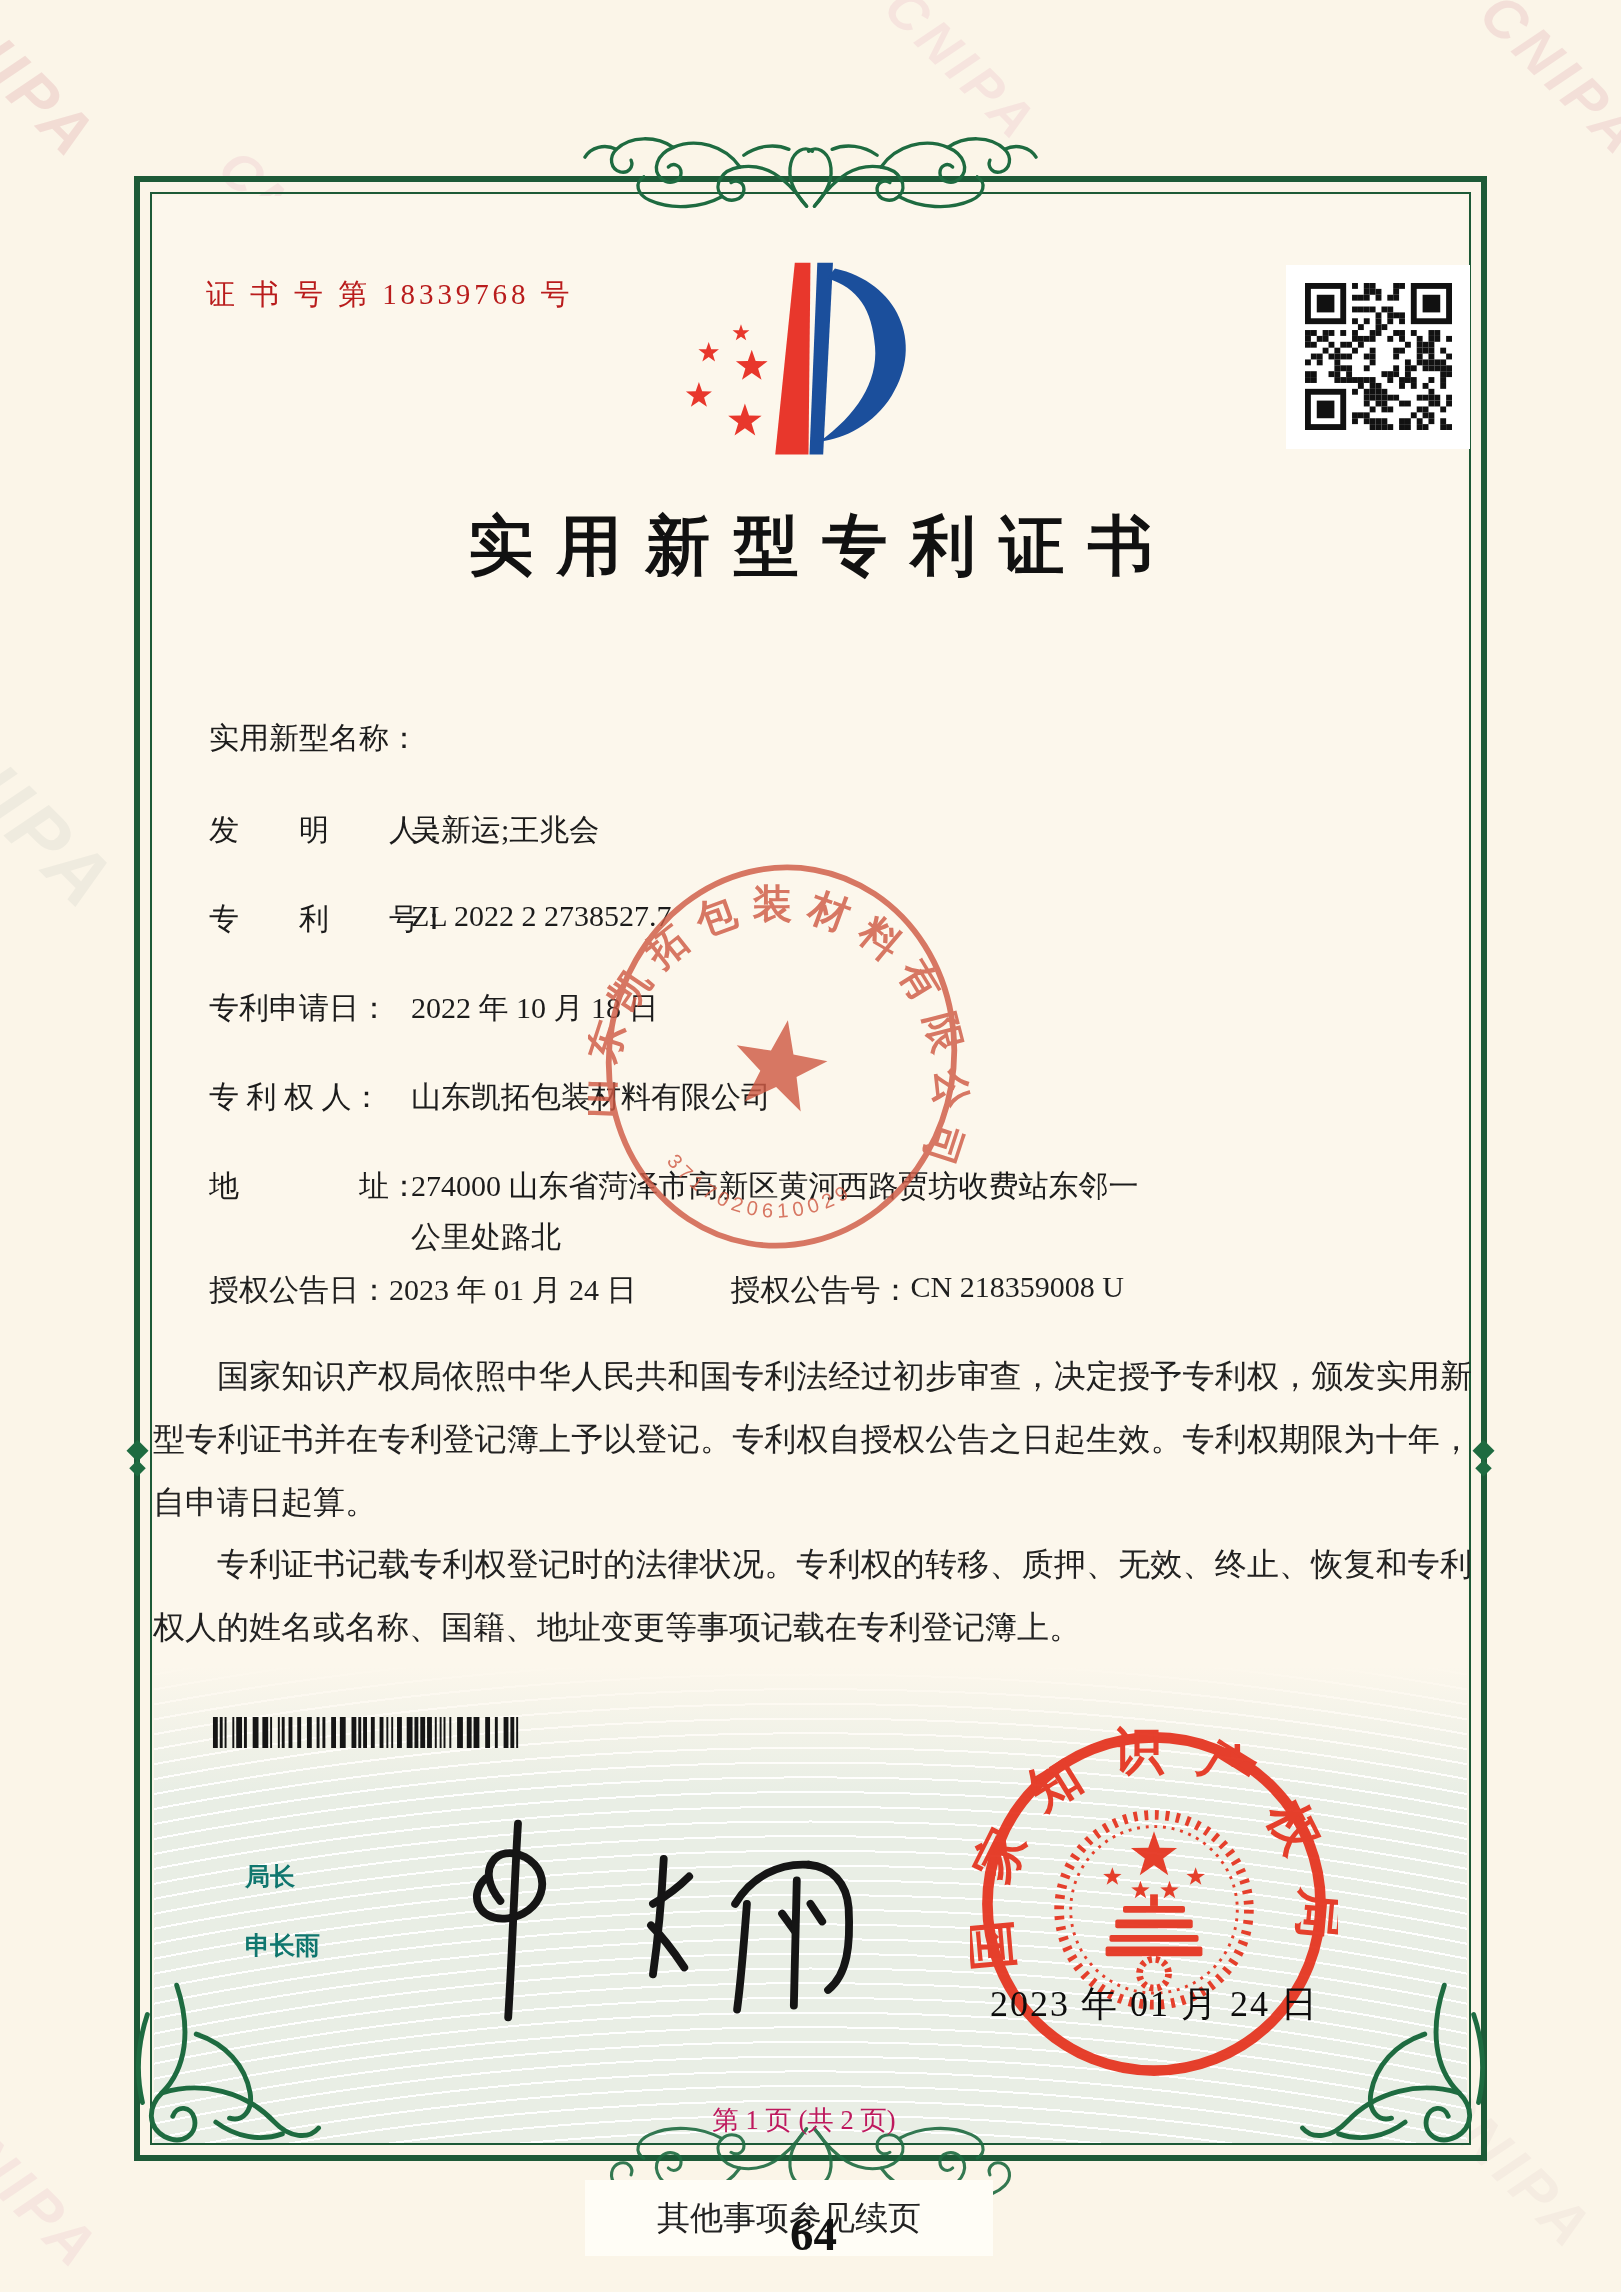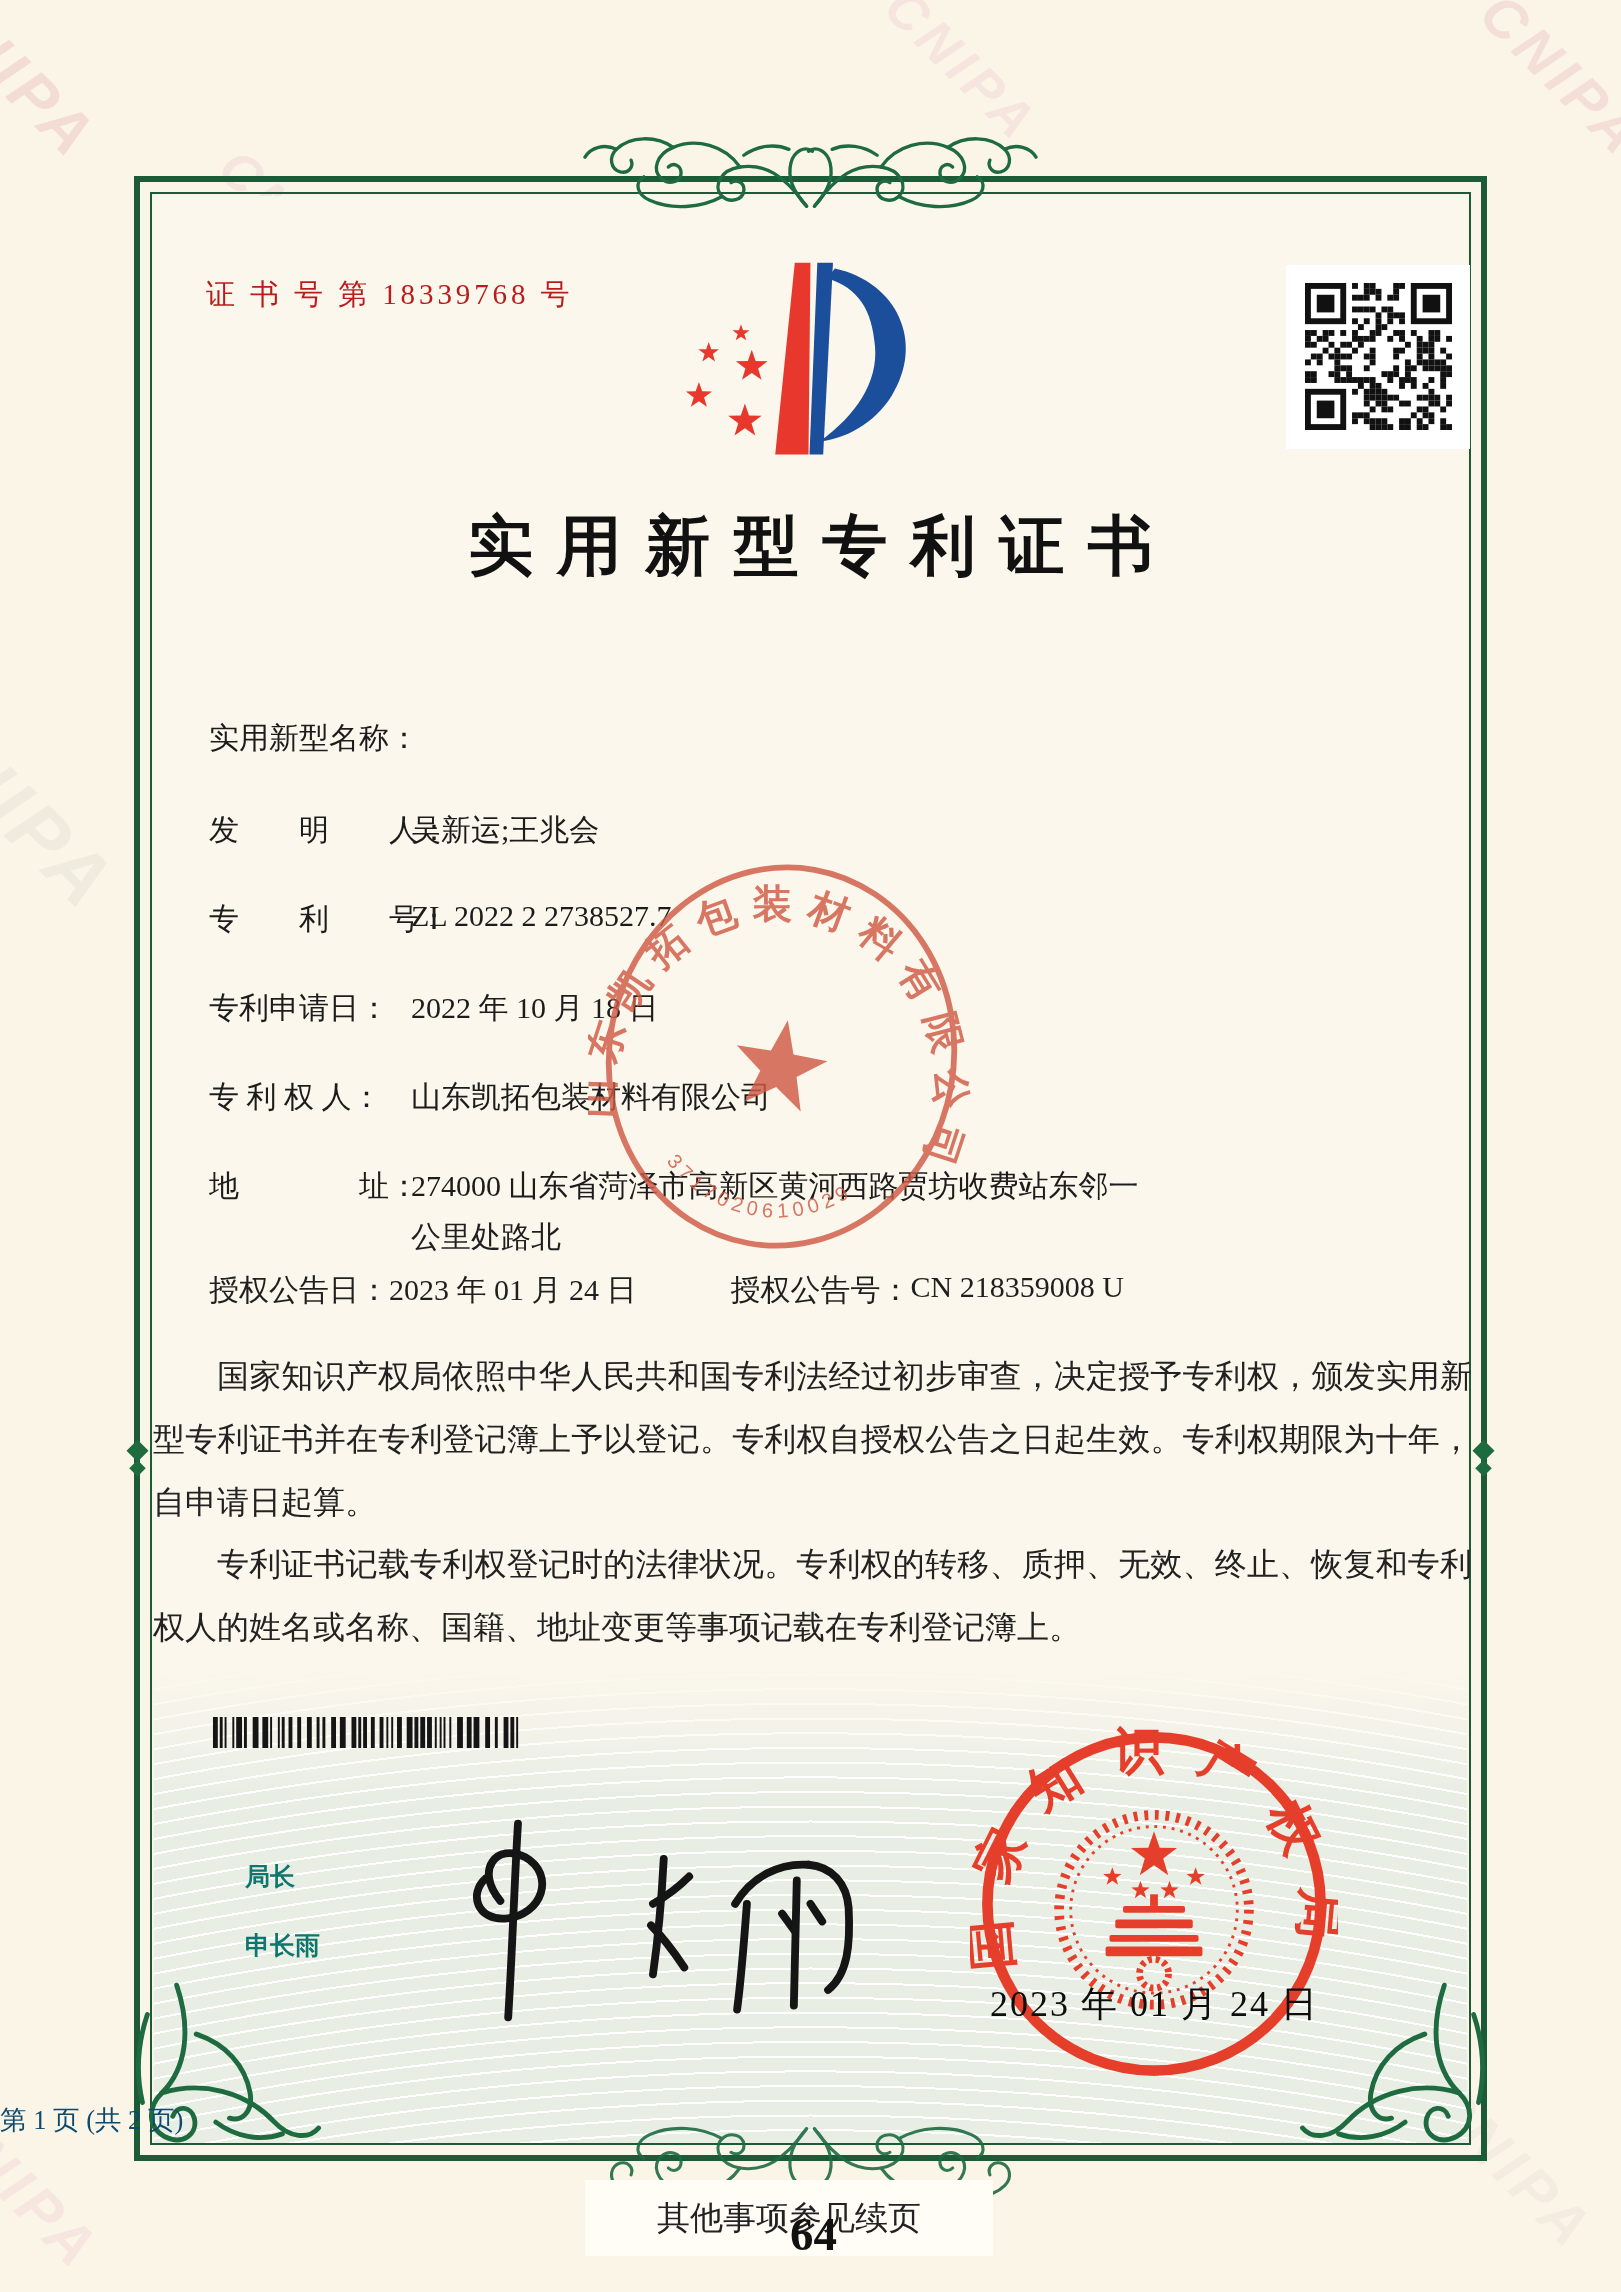--- a/index.html
+++ b/index.html
@@ -27,21 +27,21 @@
   
   .row{left:209px;font-size:30px;display:flex;white-space:nowrap;color:#1c1c1c;justify-content:center;}
   .row .lab{width:202px;flex:0 0 auto;}
   .addr2{left:411px;font-size:30px;}
   .grant-row{left:209px;display:flex;font-size:30px;white-space:nowrap;}
   
   .para{left:153px;width:1319px;font-size:32px;line-height:63px;text-align:justify;
         text-indent:2em;color:#222;}
   
   .officer{left:245px;font-size:25px;font-weight:bold;font-family:"Liberation Sans","DejaVu Sans",sans-serif;color:#0f766e;}
-  .page-info{left:0;top:2102px;width:1588px;text-align:left;font-size:26.5px;color:#0c4a6e;}
+  .page-info{left:10px;top:2102px;width:1588px;text-align:center;font-size:26.5px;color:#be185d;}
   .note-strip{left:585px;top:2180px;width:408px;height:76px;background:#fffdf6;}
   .note-text{left:588px;top:2196px;width:402px;text-align:center;font-size:33px;color:#222;}
   .doc-code{left:790px;top:2207px;font-size:47px;color:#111;font-weight:bold;}
   .seal-date{left:956px;top:1980px;width:397px;text-align:center;font-size:36px;color:#0d0d0d;letter-spacing:2px;}
   svg{display:block;}
 </style>
 </head>
 <body>
 
 <div id="page">

